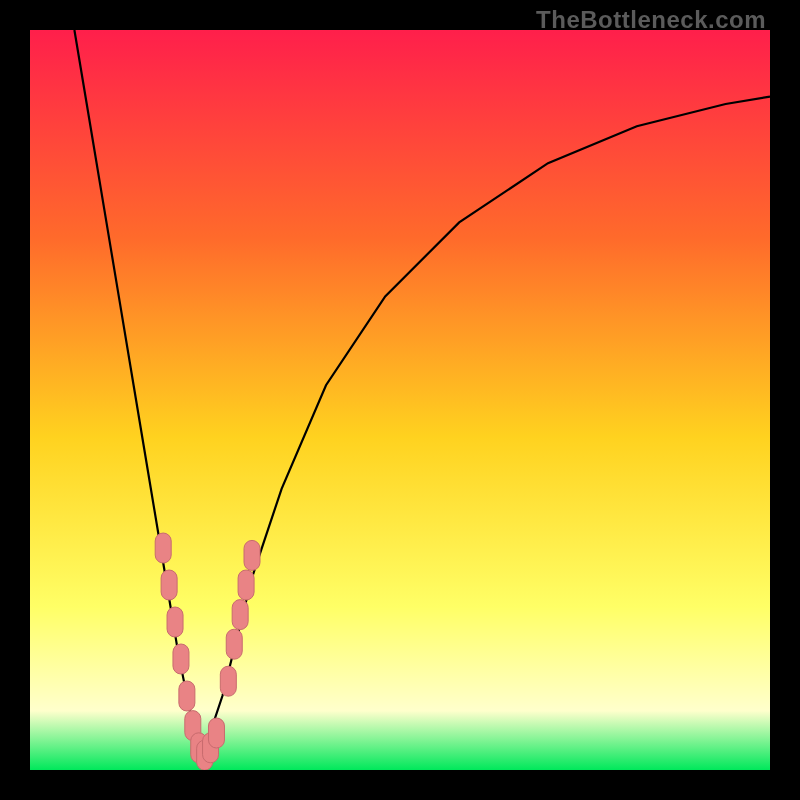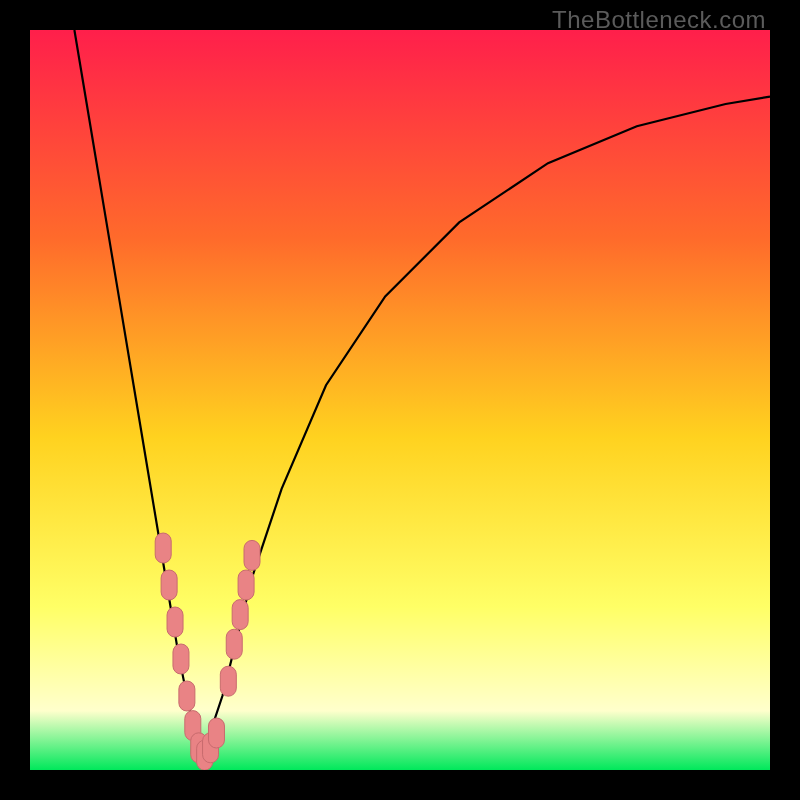--- a/index.html
+++ b/index.html
@@ -25,21 +25,21 @@
     top: 0;
     width: 740px;
     height: 740px;
   }
   .watermark {
     position: absolute;
     top: 6px;
     right: 34px;
     color: #5b5b5b;
     font-size: 24px;
-    font-weight: 400;
+    font-weight: 700;
     letter-spacing: 0.5px;
     user-select: none;
   }
   svg {
     position: absolute;
     left: 0;
     top: 0;
   }
 </style>
 </head>

